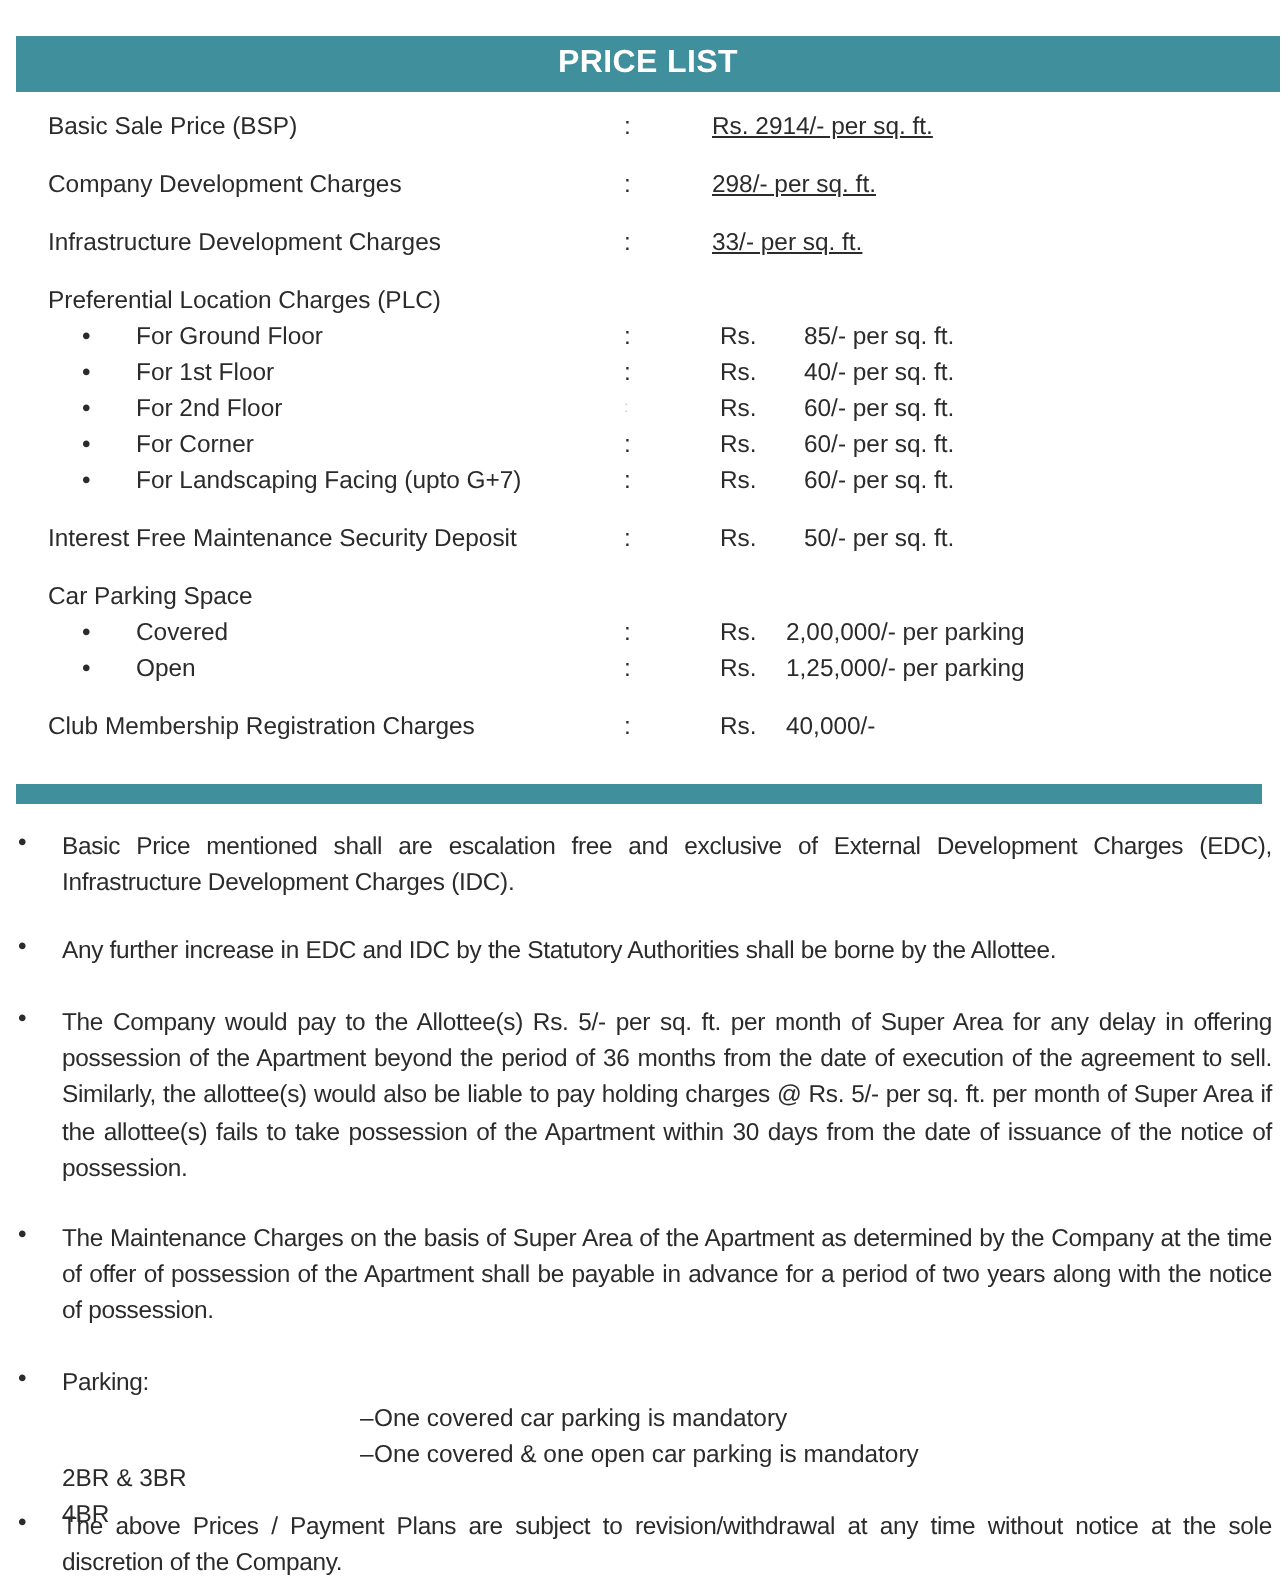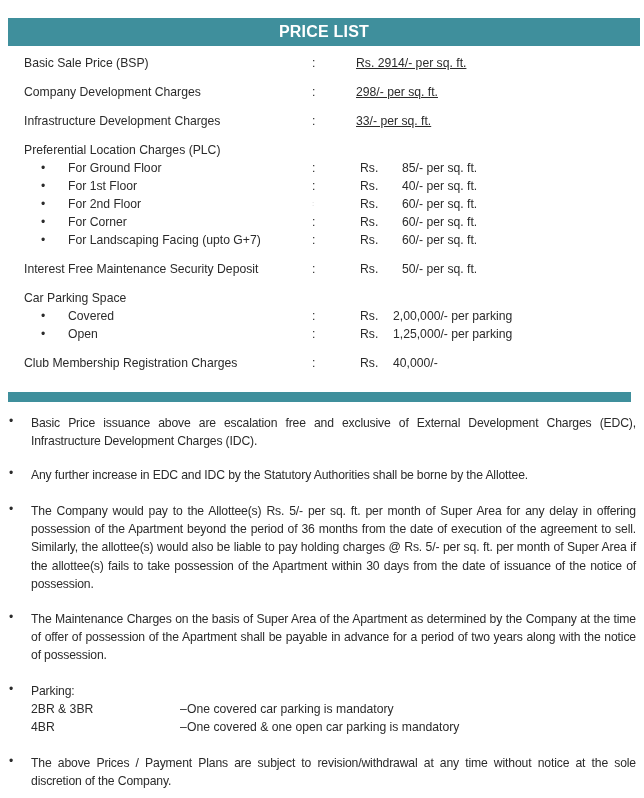--- a/index.html
+++ b/index.html
@@ -30,21 +30,21 @@
 
     .notes { position: absolute; left: 0; top: 414px; width: 644px; }
     .note { position: absolute; left: 0; width: 644px; }
     .note .bullet { position: absolute; left: 9px; top: 0; }
     .note .text {
       position: absolute; left: 31px; width: 605px; line-height: 18.2px;
       text-align: justify; letter-spacing: -0.15px;
     }
     .note .text b { font-weight: normal; }
     .park-row { position: absolute; left: 31px; height: 18px; line-height: 18px; white-space: nowrap; }
-    .park-row .type { position: absolute; left: 0; }
+    .park-row .type { position: absolute; left: 0; margin-top: 30px; }
     .park-row .dash { position: absolute; left: 149px; }
     .park-row .desc { position: absolute; left: 156px; }
   </style>
 </head>
 <body>
 
 <div class="header-bar">PRICE LIST</div>
 
 <div>
   <div class="row" style="top:55px">
@@ -133,21 +133,21 @@
     <span class="rs">Rs.</span>
     <span class="amt">40,000/-</span>
   </div>
 </div>
 
 <div class="divider-bar"></div>
 
 <div class="notes">
   <div class="note" style="top:0px">
     <span class="bullet">•</span>
-    <div class="text"><span>Basic Price issuance above are escalation free and </span><b>exclusive</b><span> of External Development Charges (EDC), Infrastructure Development Charges (IDC).</span></div>
+    <div class="text"><span>Basic Price mentioned shall are escalation free and </span><b>exclusive</b><span> of External Development Charges (EDC), Infrastructure Development Charges (IDC).</span></div>
   </div>
 
   <div class="note" style="top:52px">
     <span class="bullet">•</span>
     <div class="text">Any further increase in EDC and IDC by the Statutory Authorities shall be borne by the Allottee.</div>
   </div>
 
   <div class="note" style="top:88px">
     <span class="bullet">•</span>
     <div class="text">The Company would pay to the Allottee(s) Rs. 5/- per sq. ft. per month of Super Area for any delay in offering possession of the Apartment beyond the period of 36 months from the date of execution of the agreement to sell.  Similarly, the allottee(s) would also be liable to pay holding charges @ Rs. 5/- per sq. ft. per month of Super Area if the allottee(s) fails to take possession of the Apartment within 30 days from the date of issuance of the notice of possession.</div>

